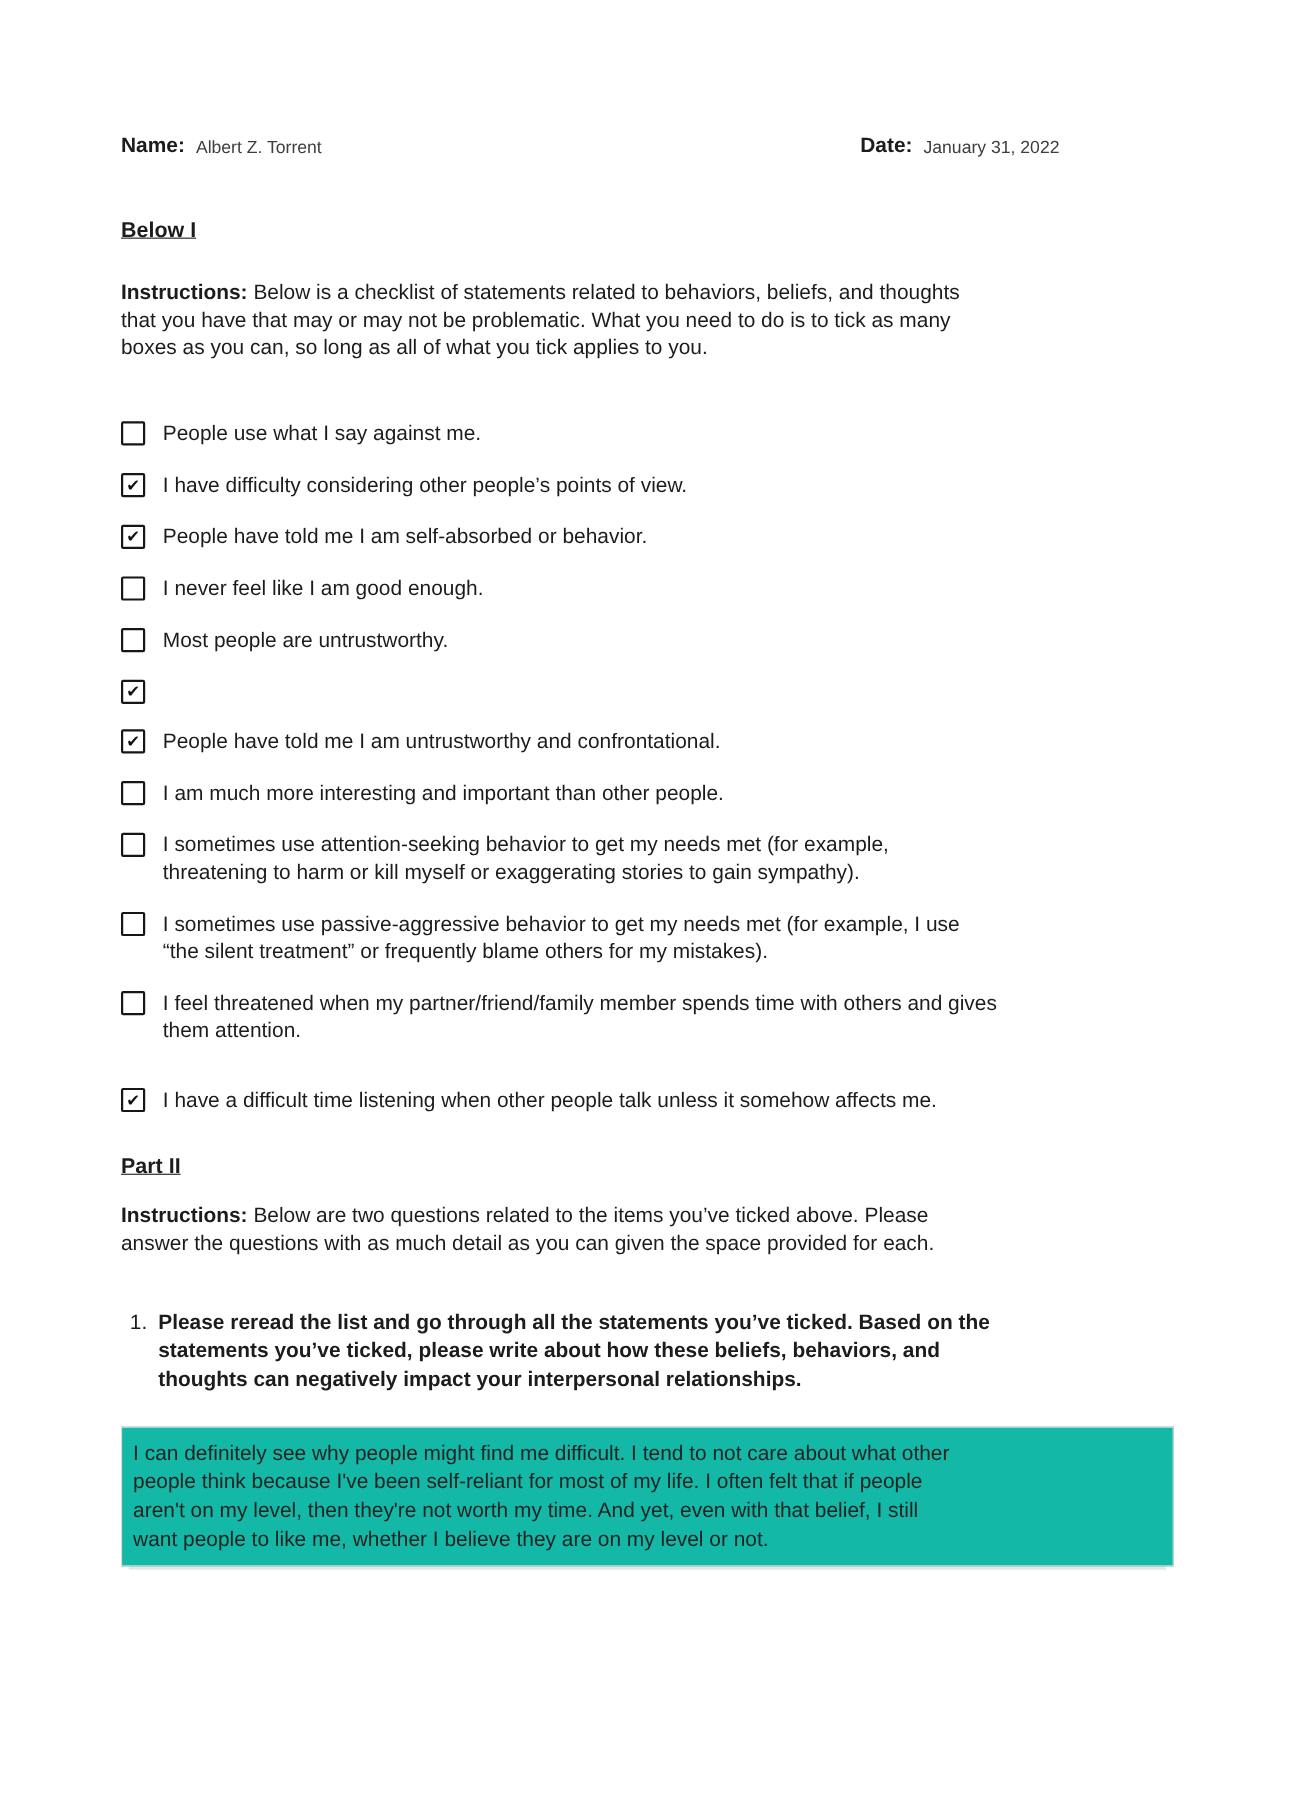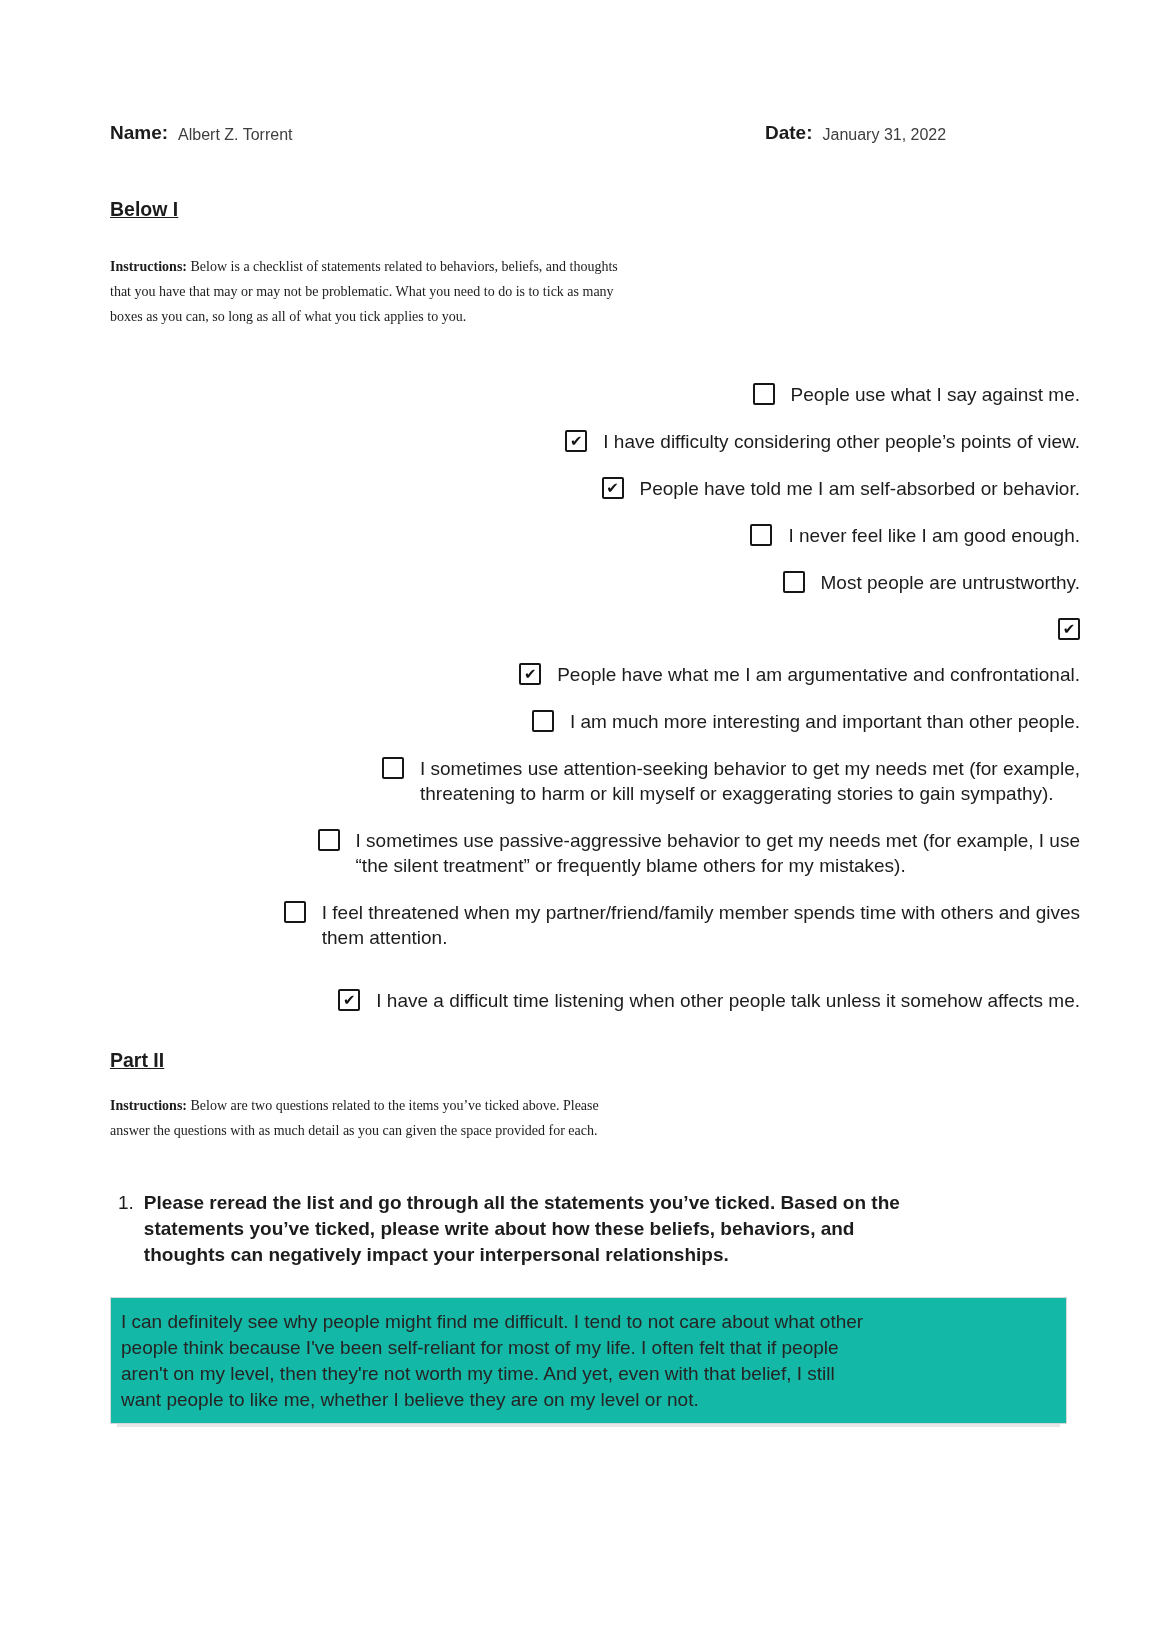--- a/index.html
+++ b/index.html
@@ -26,44 +26,42 @@
     width: 970px;
   }
   .header-row {
     position: relative;
     margin-top: 34px;
     height: 26px;
   }
   .field { display: inline-flex; align-items: flex-end; }
   .field-label { font-size: 19px; font-weight: bold; }
   .field-value { font-size: 16px; color: #3e3e3e; margin-left: 10px; }
-  .date-field { position: absolute; left: 655px; top: 0; }
+  .date-field { position: absolute; left: 672px; top: 0; }
   .part-heading {
     margin-top: 49px;
     font-size: 19.5px;
     font-weight: bold;
     text-decoration: underline;
     line-height: 25px;
   }
   .part-heading.second { margin-top: 35px; }
   .instructions {
     margin: 32px 0 0 0;
-    font-size: 14px;
+    font-size: 19px;
     line-height: 25px;
     white-space: pre-line;
-    font-family: Liberation Serif, serif;
   }
   .instructions.second { margin-top: 20px; }
   .instructions b { font-weight: bold; }
   .checklist { margin-top: 53px; }
   .check-row {
     display: flex;
     align-items: flex-start;
     margin-bottom: 22px;
-    justify-content: flex-end;
   }
   .check-row.gap-lg { margin-top: 38px; }
   .checkbox {
     box-sizing: border-box;
     flex: none;
     width: 22px;
     height: 22px;
     margin-top: 1px;
     border: 2.8px solid #161616;
     border-radius: 2px;
@@ -160,21 +158,21 @@
         <span class="checkbox"></span>
         <span class="check-label">Most people are untrustworthy.</span>
       </div>
 
       <div class="check-row">
         <span class="checkbox checked">✔</span>
       </div>
 
       <div class="check-row">
         <span class="checkbox checked">✔</span>
-        <span class="check-label">People have what me I am argumentative and confrontational.</span>
+        <span class="check-label">People have told me I am untrustworthy and confrontational.</span>
       </div>
 
       <div class="check-row">
         <span class="checkbox"></span>
         <span class="check-label">I am much more interesting and important than other people.</span>
       </div>
 
       <div class="check-row">
         <span class="checkbox"></span>
         <span class="check-label">I sometimes use attention-seeking behavior to get my needs met (for example,

